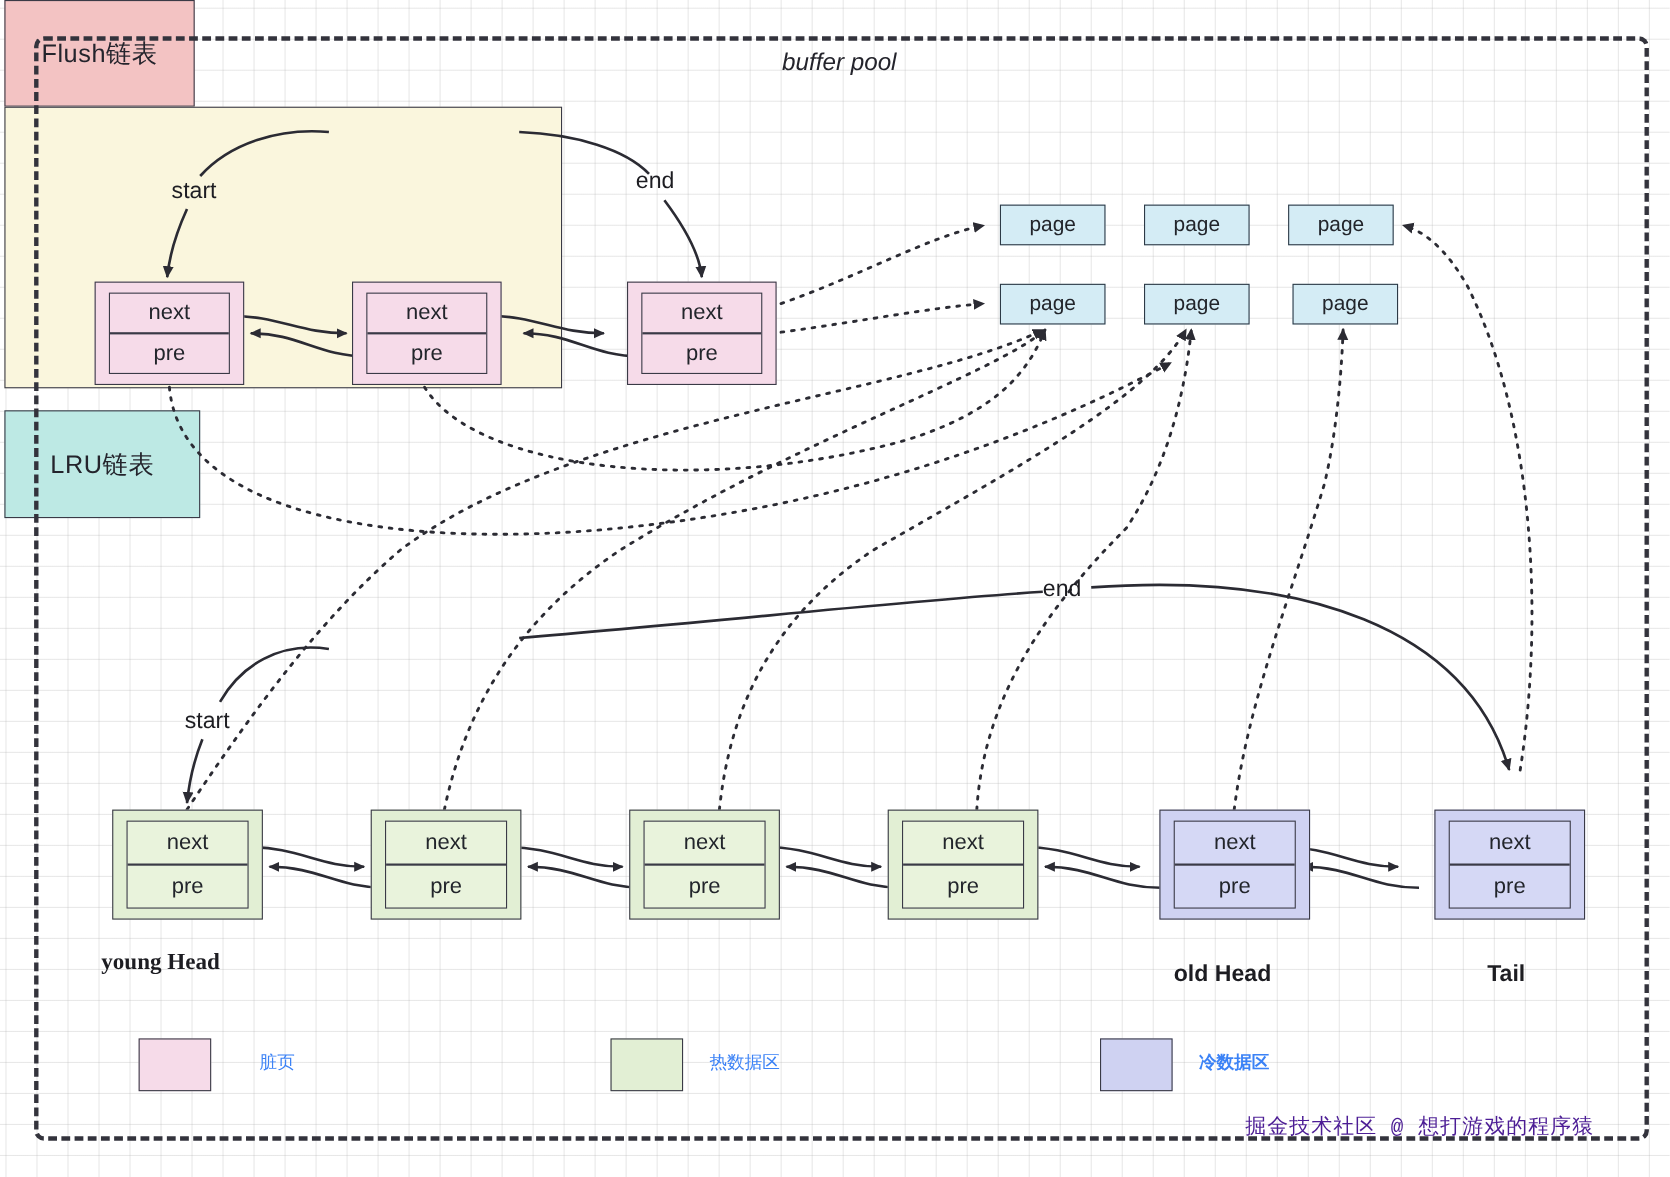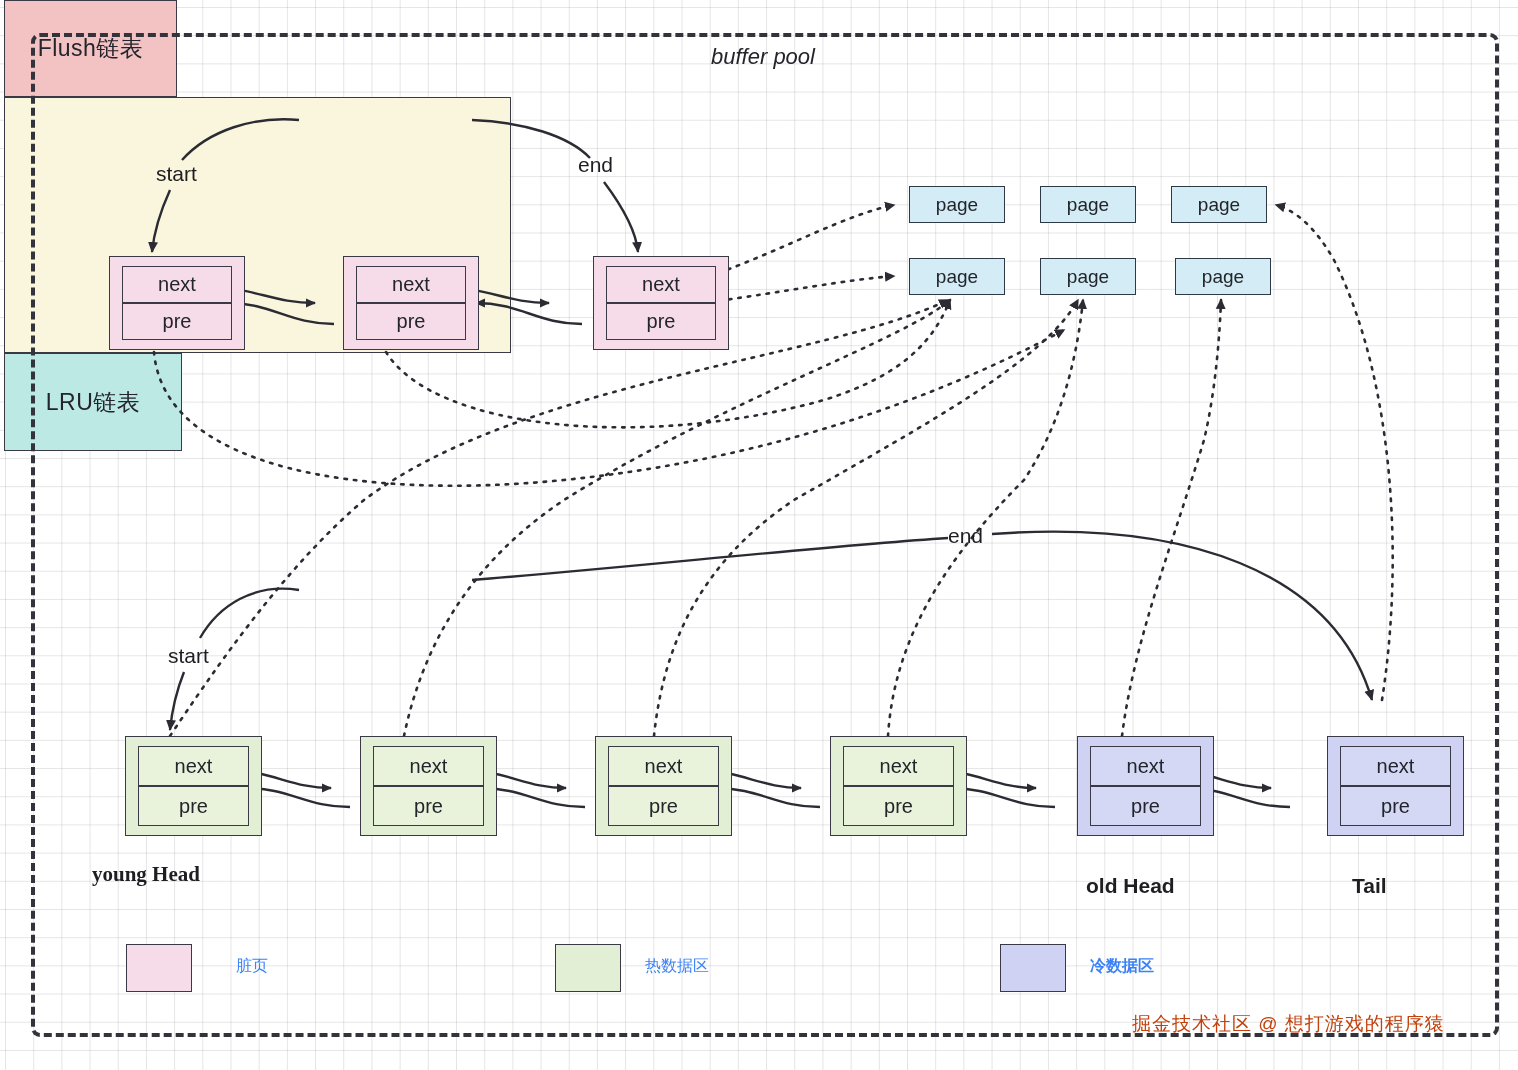--- a/index.html
+++ b/index.html
@@ -25,21 +25,21 @@
   svg.layer{position:absolute;left:0;top:0;width:1518px;height:1070px;overflow:visible;}
 
   
   .titlebox{
     box-sizing:border-box;
     border:1.6px solid #3a3a46;
     display:flex;align-items:center;justify-content:center;
     font-size:23px;color:#24242c;letter-spacing:.5px;
   }
   .flushbox{background:#f3c3c3;}
-  .lrubox{background:#bde9e4;}
+  .lrubox{background:#bde9e4;margin-top:20px;}
 
   .poolbox{
     box-sizing:border-box;
     background:#faf6dd;
     border:1.8px solid #3a3a46;
   }
   .pool-title{
     position:absolute;left:0;right:0;top:44px;text-align:center;
     font-size:22px;color:#24242c;
   }
@@ -48,21 +48,20 @@
     background:#d4ecf5;border:1.7px solid #2d3a46;
     display:flex;align-items:center;justify-content:center;
     font-size:19px;color:#22252b;
   }
 
   
   .lnode{
     position:absolute;box-sizing:border-box;
     border:1.7px solid #3a3a46;
     padding:9px 12px;
-    margin-left:23px;
   }
   .lnode .inner{
     box-sizing:border-box;width:100%;height:100%;
     border:1.6px solid #3a3a46;
     display:flex;flex-direction:column;
   }
   .lnode .cell{
     flex:1;display:flex;align-items:center;justify-content:center;
     font-size:20px;color:#22252b;
   }
@@ -79,22 +78,23 @@
   .lbl.bold{font-weight:bold;font-size:21px;}
 
   
   .legend-swatch{
     position:absolute;box-sizing:border-box;
     border:1.7px solid #3a3a46;width:66px;height:48px;
   }
   .legend-label{position:absolute;font-size:16px;color:#3b82f6;}
 
   .watermark{
-    position:absolute;font-size:19px;color:#c2410c;white-space:nowrap;
+    position:absolute;font-size:19px;color:#4c1d95;white-space:nowrap;
     letter-spacing:1px;
+    font-family:Liberation Mono, monospace;
   }
   .dashed-frame{
     position:absolute;box-sizing:border-box;
     border:4px dashed #33333c;border-radius:9px;
   }
 </style>
 </head>
 <body>
 
 <div id="grid"></div>
@@ -269,21 +269,21 @@
     </div>
   </div>
   <div class="lnode cold" style="left:1300px;top:736px;width:137px;height:100px;">
     <div class="inner">
       <div class="cell top">next</div>
       <div class="cell">pre</div>
     </div>
   </div>
 
   <div class="lbl bold" style="left:88px;top:862px;font-family:Liberation Serif, serif;">young Head</div>
-  <div class="lbl bold" style="left:1063px;top:874px;margin-left:19px;">old Head</div>
+  <div class="lbl bold" style="left:1063px;top:874px;">old Head</div>
   <div class="lbl bold" style="left:1348px;top:874px;">Tail</div>
 
   <div class="legend-swatch" style="left:122px;top:944px;background:#f6dbe9;"></div>
   <div class="legend-label" style="left:232px;top:956px;">脏页</div>
 
   <div class="legend-swatch" style="left:551px;top:944px;background:#e2efd4;"></div>
   <div class="legend-label" style="left:641px;top:956px;">热数据区</div>
 
   <div class="legend-swatch" style="left:996px;top:944px;background:#cfd2f2;"></div>
   <div class="legend-label" style="left:1086px;top:956px;font-weight:bold;">冷数据区</div>

